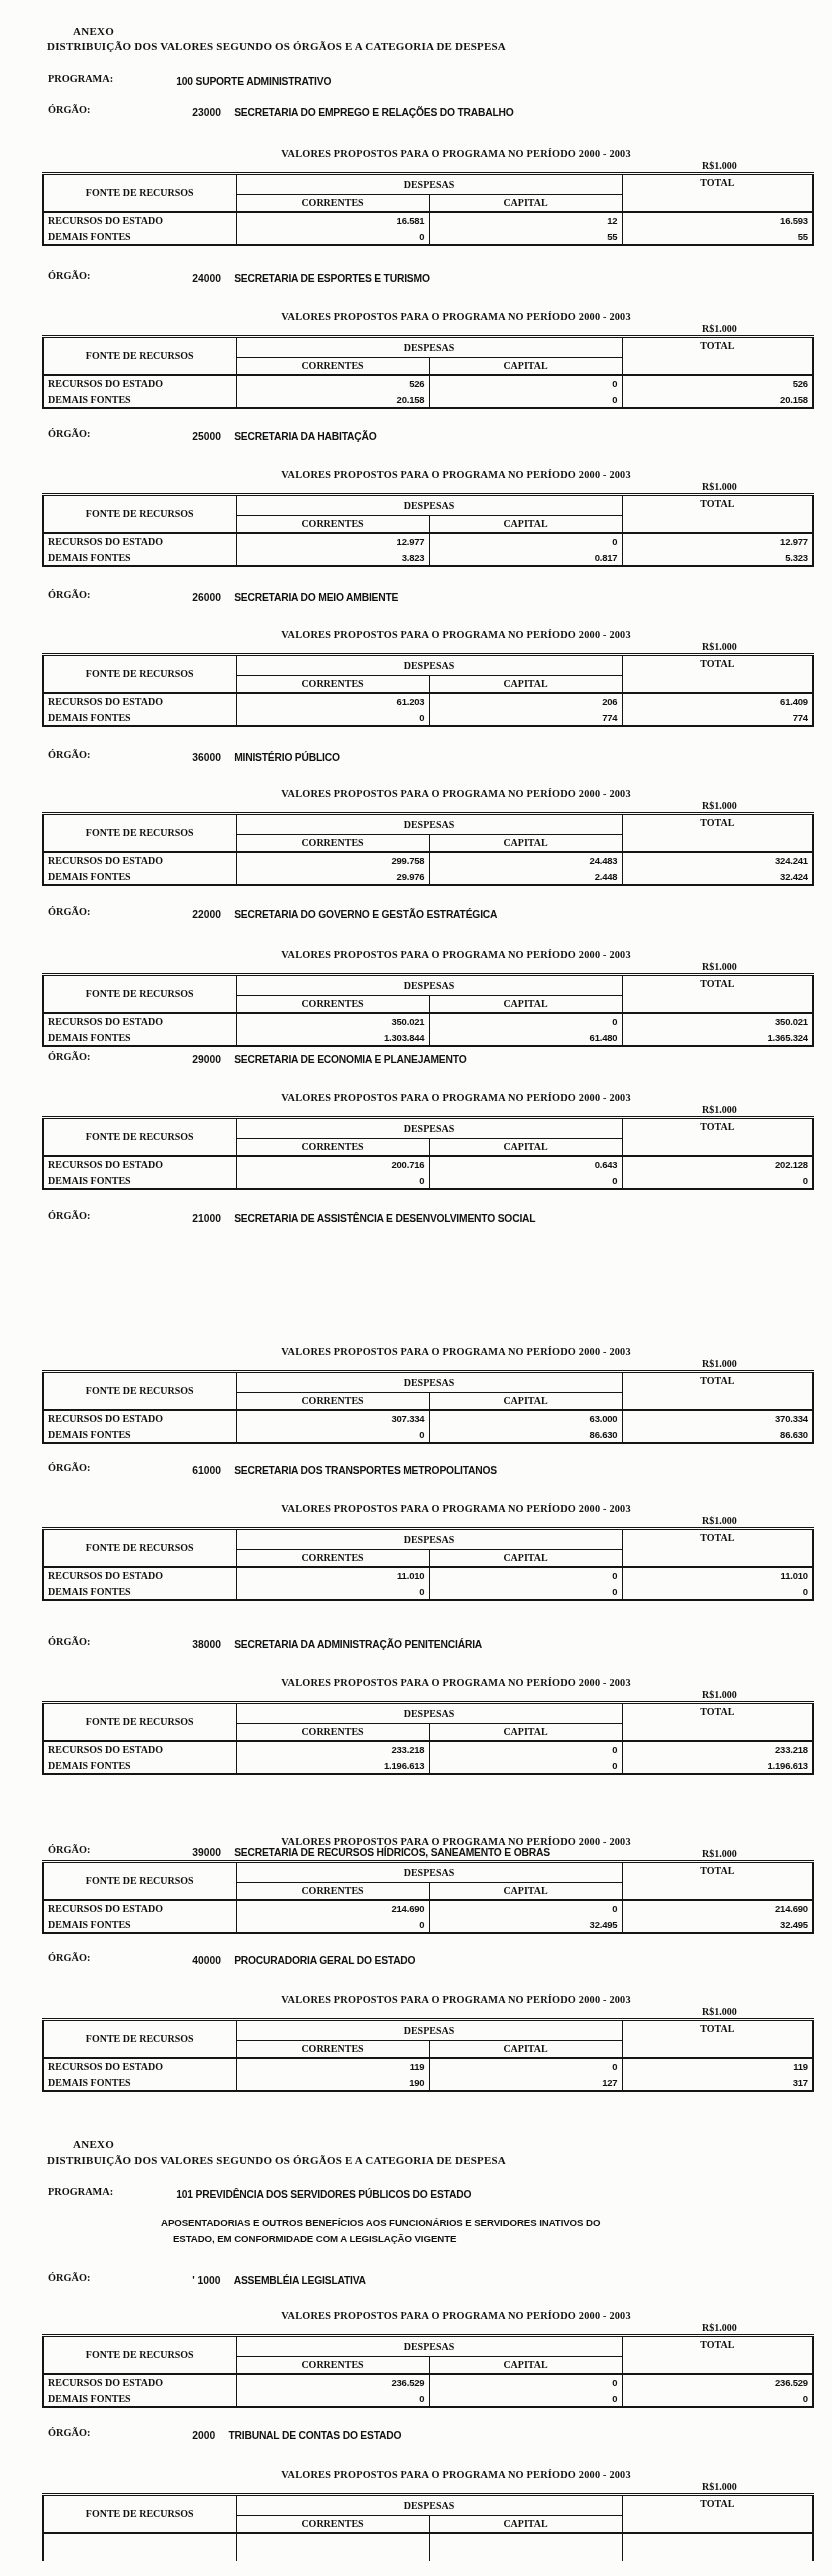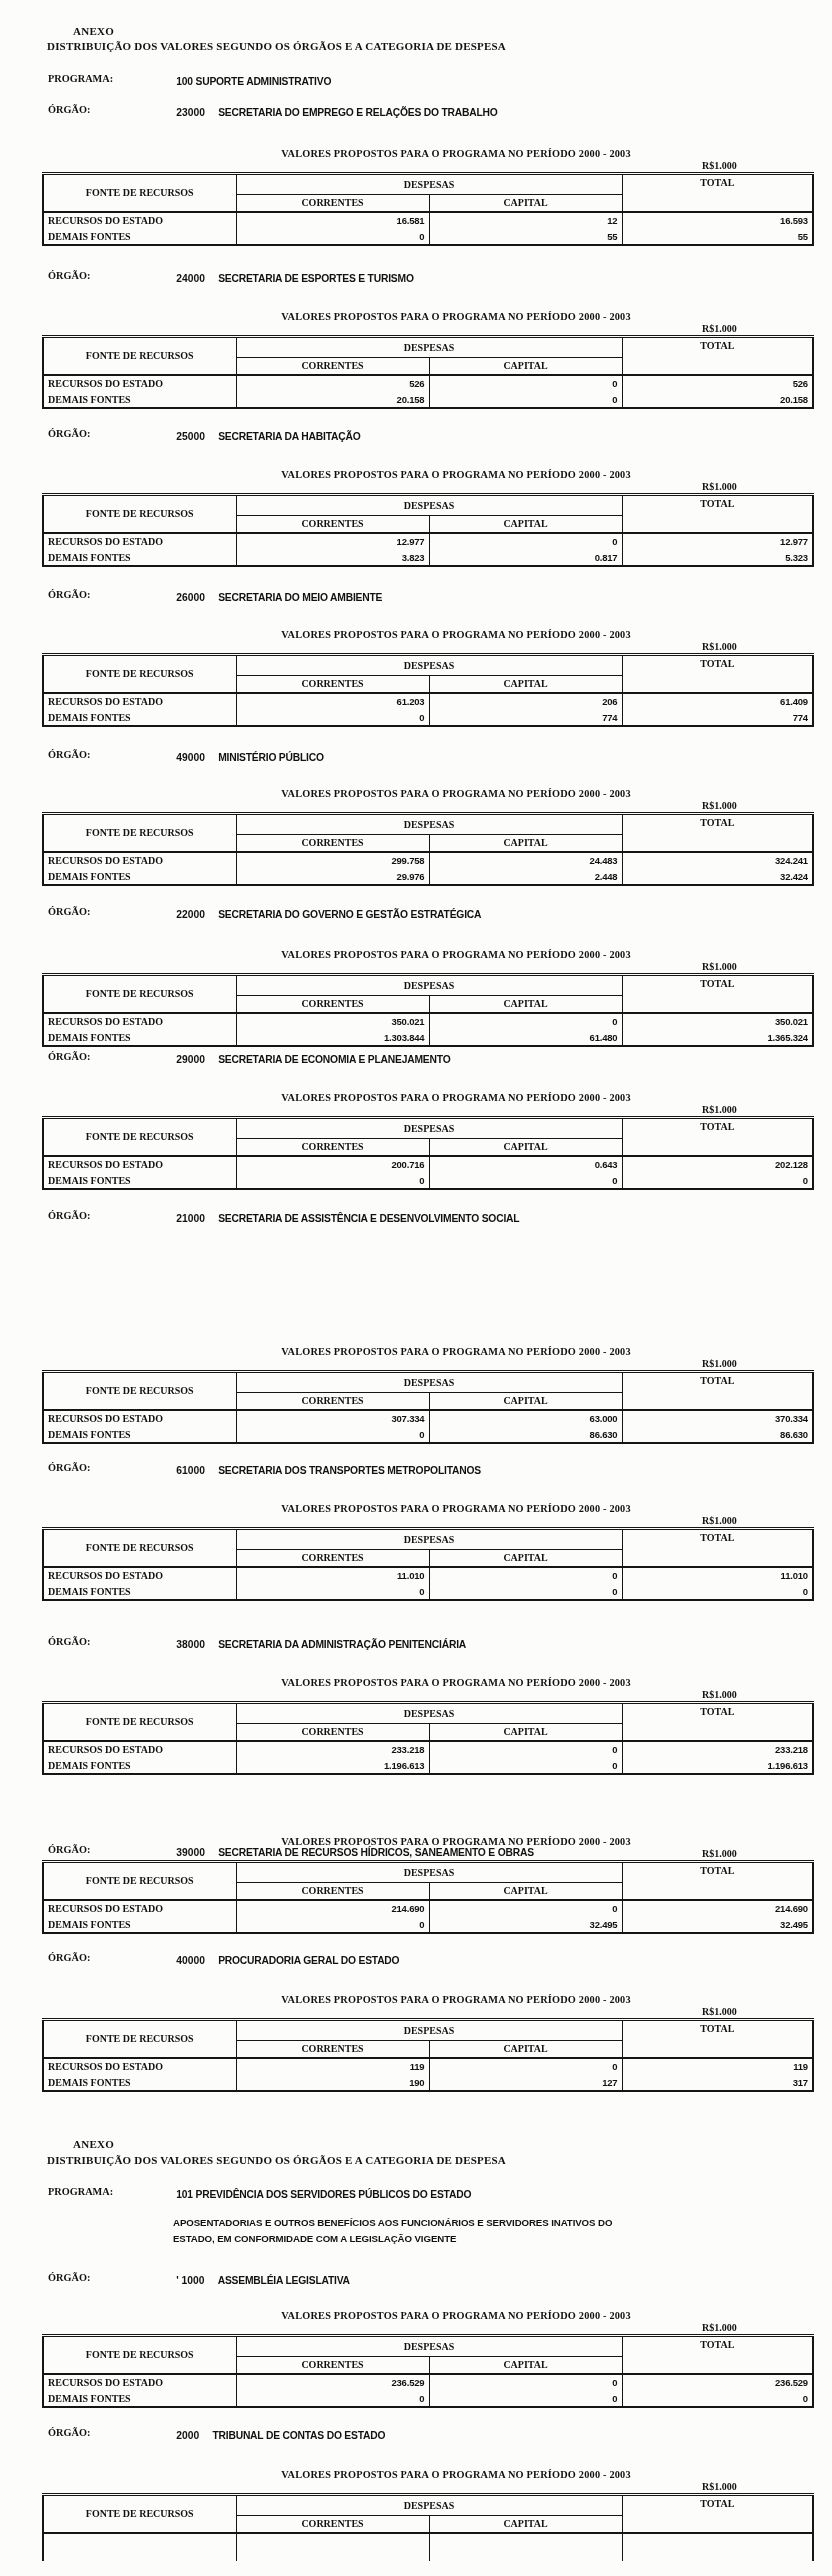--- a/index.html
+++ b/index.html
@@ -5,21 +5,21 @@
   html,body{margin:0;padding:0;background:#e8e8e6;}
   .page{position:relative;width:832px;height:2576px;background:#fcfcfa;overflow:hidden;
         color:#111;font-family:"Liberation Serif",serif;}
   .hline{position:absolute;white-space:nowrap;}
   .anexo{font:700 11px "Liberation Serif",serif;letter-spacing:0.3px;}
   .disttitle{font:700 11px "Liberation Serif",serif;letter-spacing:0.2px;}
   .keylbl{display:inline-block;width:125px;font:700 10.3px "Liberation Serif",serif;vertical-align:top;}
   .sansval{font:700 10.3px "Liberation Sans",sans-serif;letter-spacing:-0.2px;}
   .objline{font:700 9.7px "Liberation Sans",sans-serif;letter-spacing:-0.1px;}
   .orgao{position:absolute;left:48px;white-space:nowrap;}
-  .ocode{font:700 10.3px "Liberation Sans",sans-serif;}
+  .ocode{font:700 10.3px "Liberation Sans",sans-serif;margin-left:16px;}
   .oname{font:700 10.3px "Liberation Sans",sans-serif;margin-left:10px;letter-spacing:-0.2px;}
   .tblock{position:absolute;left:42px;width:770px;}
   .ttitle{text-align:center;padding-left:58px;height:13px;
           font:700 10.3px "Liberation Serif",serif;letter-spacing:0.2px;}
   .tunit{position:absolute;left:660px;top:12.4px;font:700 10px "Liberation Serif",serif;}
   table.vt{border-collapse:collapse;table-layout:fixed;width:770px;margin-top:10.7px;
            border:2.1px solid #151515;border-top:3.3px double #151515;}
   table.vt.cut{border-bottom:none;}
   .vt td{border-left:1.6px solid #151515;border-right:1.6px solid #151515;
          padding:0 4.1px;overflow:hidden;white-space:nowrap;}
@@ -205,21 +205,21 @@
       <td class="lbl">DEMAIS FONTES</td>
       <td class="num">0</td>
       <td class="num">774</td>
       <td class="num">774</td>
     </tr>
     </tbody>
         </table>
   </div>
   <div class="orgao" style="top:749px">
     <span class="keylbl">ÓRGÃO:</span>
-    <span class="ocode">49000</span>
+    <span class="ocode">36000</span>
     <span class="oname">MINISTÉRIO PÚBLICO</span>
   </div>
   <div class="tblock" style="top:788px">
     <div class="ttitle">VALORES PROPOSTOS PARA O PROGRAMA NO PERÍODO 2000 - 2003</div>
     <div class="tunit">R$1.000</div>
     <table class="vt">
       <colgroup>
             <col style="width:193px">
             <col style="width:193px">
             <col style="width:193px">
@@ -615,16 +615,16 @@
         </table>
   </div>
     </div>
 
   <div class="hline anexo" style="left:73px;top:2138px">ANEXO</div>
   <div class="hline disttitle" style="left:47px;top:2154px">DISTRIBUIÇÃO DOS VALORES SEGUNDO OS ÓRGÃOS E A CATEGORIA DE DESPESA</div>
   <div class="hline" style="left:48px;top:2186px">
     <span class="keylbl">PROGRAMA:</span>
     <span class="sansval">101 PREVIDÊNCIA DOS SERVIDORES PÚBLICOS DO ESTADO</span>
   </div>
-  <div class="hline objline" style="left:173px;top:2217px">APOSENTADORIAS E OUTROS BENEFÍCIOS AOS FUNCIONÁRIOS E SERVIDORES INATIVOS DO</div>
+  <div class="hline objline" style="left:161px;top:2217px">APOSENTADORIAS E OUTROS BENEFÍCIOS AOS FUNCIONÁRIOS E SERVIDORES INATIVOS DO</div>
   <div class="hline objline" style="left:173px;top:2233px">ESTADO, EM CONFORMIDADE COM A LEGISLAÇÃO VIGENTE</div>
 </div>
 
 
 </body></html>

